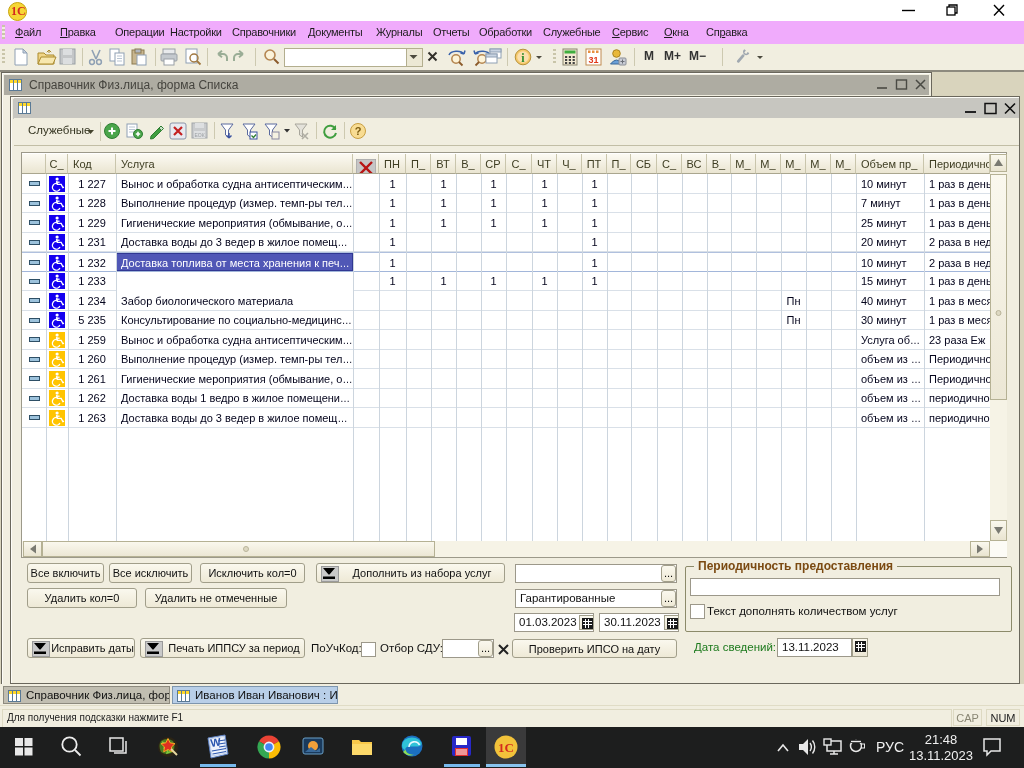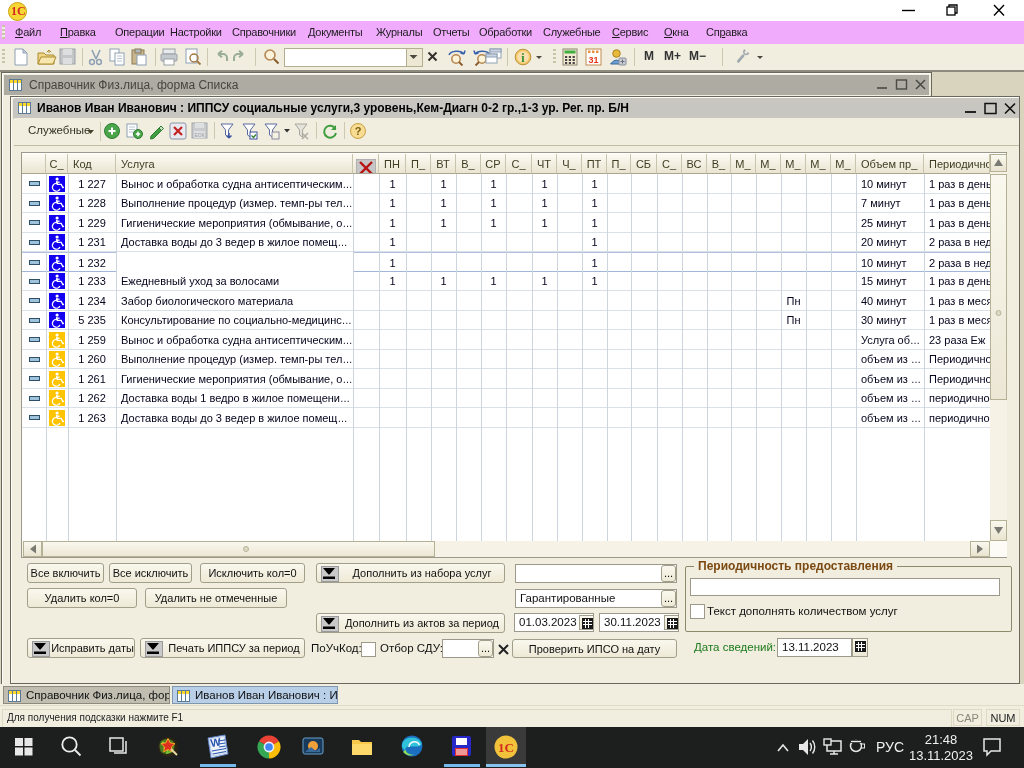--- a/index.html
+++ b/index.html
@@ -274,21 +274,20 @@
       <div class="capext"></div>
     </div>
  <div id="win2">
    <div class="cap">
         <span class="gi" style="left:4px;top:4px"></span>
     <svg class="capbtns" style="left:946px;top:2px" width="60" height="16">
       <line x1="5" y1="12" x2="16" y2="12" stroke="#111" stroke-width="1.8"></line>
       <rect x="25" y="3.5" width="11" height="10" fill="none" stroke="#111" stroke-width="1.5"></rect>
       <path d="M45 3.5 l10 10 M55 3.5 l-10 10" stroke="#111" stroke-width="1.6"></path>
     </svg>
-   <div class="t" style="left:23px">Иванов Иван Иванович  : ИППСУ социальные услуги,3 уровень,Кем-Диагн 0-2 гр.,1-3 ур. Рег. пр. Б/Н</div>
       </div>
    <div id="acttb">
    <div class="abs" style="left:8px;top:3px;width:76px;height:21px;">
      <span style="position:absolute;left:6px;top:3px;font-size:11.5px;color:#33331f">Служебные</span>
      <svg style="position:absolute;right:3px;top:8px" width="9" height="6">
             <path d="M1 1 l3.5 4 l3.5 -4 z" fill="#44442e"></path>
           </svg>
    </div>
    <div class="tsep" style="left:86px;top:4px;height:19px"></div>
    <svg class="abs" style="left:88px;top:4px" width="280" height="19">
@@ -550,20 +549,21 @@
 <div class="td tdc" style="left:32px;width:22px"><svg width="16" height="16" style="margin-top:-2px">
               <rect width="16" height="16" fill="#1400f0"></rect>
               <g stroke="#fff" fill="none" stroke-width="1.3">
                 <circle cx="8.1" cy="3" r="1.6" fill="#fff" stroke="none"></circle>
                 <path d="M7.7 4.8 L8.3 8.4 H12.2 L13.9 11.7 L15 11.2"></path>
                 <path d="M6.9 6.2 H10.6"></path>
                 <path d="M8.6 7.6 A3.9 3.9 0 1 0 10.9 12.9"></path>
               </g>
             </svg></div>
 <div class="td tdc" style="left:54px;width:48px">1 232</div>
+<div class="td sel" style="left:102px;width:237px">Доставка топлива от места хранения к печ<span class="tr3">…</span></div>
 <div class="td" style="left:339px;width:26px"></div>
 <div class="td tdn" style="left:365px;width:27px">1</div>
 <div class="td" style="left:392px;width:25px"></div>
 <div class="td" style="left:417px;width:25px"></div>
 <div class="td" style="left:442px;width:25px"></div>
 <div class="td" style="left:467px;width:25px"></div>
 <div class="td" style="left:492px;width:26px"></div>
 <div class="td" style="left:518px;width:25px"></div>
 <div class="td" style="left:543px;width:25px"></div>
 <div class="td tdn" style="left:568px;width:25px">1</div>
@@ -587,21 +587,20 @@
 <div class="td tdc" style="left:32px;width:22px"><svg width="16" height="16" style="margin-top:-2px">
               <rect width="16" height="16" fill="#1400f0"></rect>
               <g stroke="#fff" fill="none" stroke-width="1.3">
                 <circle cx="8.1" cy="3" r="1.6" fill="#fff" stroke="none"></circle>
                 <path d="M7.7 4.8 L8.3 8.4 H12.2 L13.9 11.7 L15 11.2"></path>
                 <path d="M6.9 6.2 H10.6"></path>
                 <path d="M8.6 7.6 A3.9 3.9 0 1 0 10.9 12.9"></path>
               </g>
             </svg></div>
 <div class="td tdc" style="left:54px;width:48px">1 233</div>
-<div class="td" style="left:102px;width:237px">Ежедневный уход за волосами</div>
 <div class="td" style="left:339px;width:26px"></div>
 <div class="td tdn" style="left:365px;width:27px">1</div>
 <div class="td" style="left:392px;width:25px"></div>
 <div class="td tdn" style="left:417px;width:25px">1</div>
 <div class="td" style="left:442px;width:25px"></div>
 <div class="td tdn" style="left:467px;width:25px">1</div>
 <div class="td" style="left:492px;width:26px"></div>
 <div class="td tdn" style="left:518px;width:25px">1</div>
 <div class="td" style="left:543px;width:25px"></div>
 <div class="td tdn" style="left:568px;width:25px">1</div>
@@ -947,21 +946,20 @@
    <div class="btn" style="left:186px;top:465px;width:105px;height:20px;padding-top:3px">Исключить кол=0</div>
    <div class="btn ibtn" style="left:302px;top:465px;width:189px;height:20px;padding-top:3px">Дополнить из набора услуг</div>
    <div class="field" style="left:501px;top:466px;width:162px;height:19px"></div>
    <div class="btn" style="left:647px;top:467px;width:15px;height:17px;padding-top:1px">...</div>
 
    <div class="btn" style="left:13px;top:490px;width:110px;height:20px;padding-top:3px">Удалить кол=0</div>
    <div class="btn" style="left:131px;top:490px;width:142px;height:20px;padding-top:3px">Удалить не отмеченные</div>
    <div class="field" style="left:501px;top:491px;width:162px;height:19px;padding:2px 0 0 4px;font-size:11.5px">Гарантированные</div>
    <div class="btn" style="left:647px;top:492px;width:15px;height:17px;padding-top:1px">...</div>
 
-   <div class="btn ibtn" style="left:302px;top:515px;width:189px;height:20px;padding-top:3px">Дополнить из актов за период</div>
    <div class="field" style="left:500px;top:515px;width:80px;height:19px;padding:2px 0 0 4px;font-size:11.5px">01.03.2023</div>
    <div class="calb" style="left:565px;top:517px;height:15px;width:15px"></div>
    <div class="field" style="left:585px;top:515px;width:80px;height:19px;padding:2px 0 0 4px;font-size:11.5px">30.11.2023</div>
    <div class="calb" style="left:650px;top:517px;height:15px;width:15px"></div>
 
    <div class="btn ibtn" style="left:13px;top:540px;width:108px;height:20px;padding-top:3px">Исправить даты</div>
    <div class="btn ibtn" style="left:126px;top:540px;width:165px;height:20px;padding-top:3px">Печать ИППСУ за период</div>
    <div class="abs" style="left:297px;top:544px;font-size:11.5px;color:#111">ПоУчКод:</div>
    <div class="abs" style="left:347px;top:544px;width:13px;height:13px;background:#fff;border:1px solid #9c988a"></div>
    <div class="abs" style="left:366px;top:544px;font-size:11.5px;color:#111">Отбор СДУ:</div>

